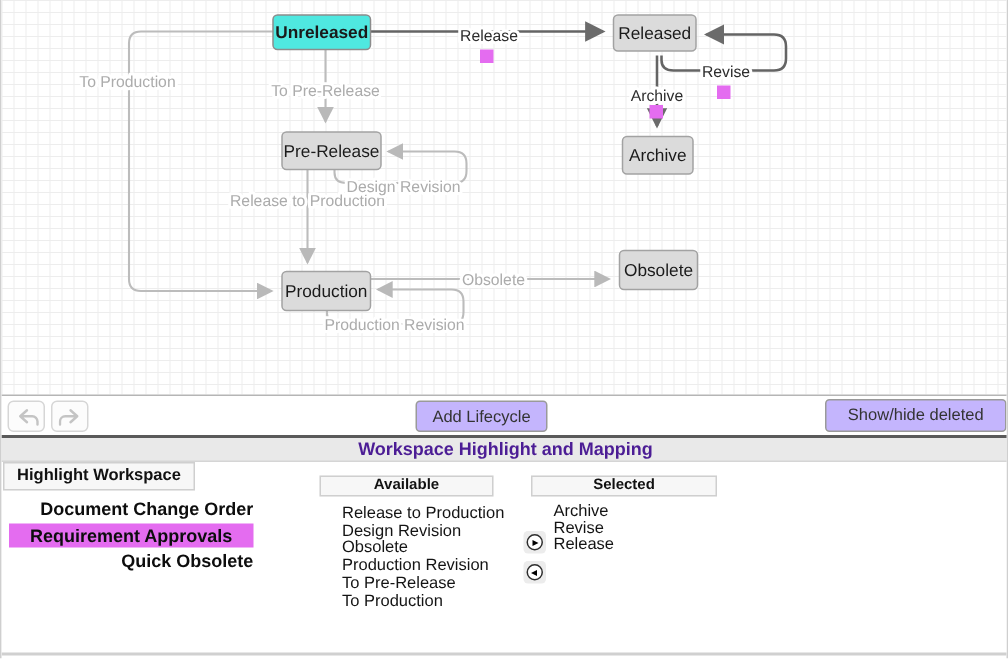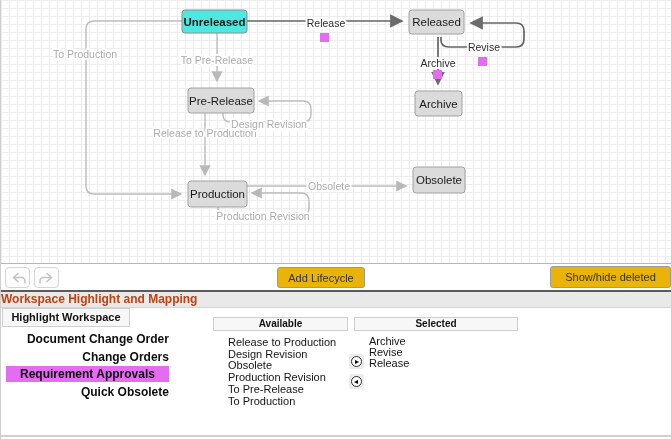--- a/index.html
+++ b/index.html
@@ -15,28 +15,28 @@
             background-size:8px 8px; }
   .canvas svg { position:absolute; left:0; top:0; font-family:inherit; }
 
   
   .toolbar { position:absolute; left:0; top:263px; width:672px; height:27px; background:#fff;
              border-top:1px solid #b5b5b5; box-sizing:border-box; }
   .icon-btn { position:absolute; top:3px; width:25px; height:21px; border:1px solid #d6d6d6;
               border-radius:4px; background:#fcfcfc; display:flex; align-items:center;
               justify-content:center; padding:0; cursor:pointer; }
   .icon-btn svg { display:block; }
-  .tb-btn { position:absolute; font-size:11px; color:#333; background:#eab308;
+  .tb-btn { position:absolute; font-size:11px; color:#333; background:#c4b5fd;
             border:1px solid #9a9a9a; border-radius:3px; text-align:center; padding:0; cursor:pointer;
             font-family:inherit; }
 
   
   .headerbar { position:absolute; left:0; top:290px; width:672px; height:18px; background:#e9e9e9;
                border-top:2px solid #5a5a5a; border-bottom:1px solid #d5d5d5; box-sizing:border-box;
-               font-weight:bold; font-size:12px; line-height:15px; color:#c2410c; }
+               text-align:center; font-weight:bold; font-size:12px; line-height:15px; color:#4c1d95; }
 
   
   .mapping { position:absolute; left:0; top:308px; width:672px; height:129px; background:#fff;
              border-bottom:2px solid #d0d0d0; box-sizing:border-box; }
   .hw-header { position:absolute; left:1px; top:0; width:128px; height:19px; background:#f7f7f7;
                border:1px solid #cfcfcf; box-sizing:border-box; font-size:11px; font-weight:bold;
                text-align:center; line-height:17px; color:#111; }
   .hw-list { position:absolute; left:8px; top:23px; margin:0; padding:0; list-style:none;
              font-size:12px; font-weight:bold; color:#0d0d0d;text-align:right; }
   .hw-list li { line-height:17.6px; white-space:nowrap; cursor:pointer; }
@@ -127,36 +127,35 @@
     <button class="tb-btn" style="left:549px; top:2px; width:121px; height:22px;">Show/hide deleted</button>
   </div>
 
   <div class="headerbar">Workspace Highlight and Mapping</div>
 
   <div class="mapping">
 
     <div class="hw-header">Highlight Workspace</div>
     <ul class="hw-list">
       <li>Document Change Order</li>
-      <li>Change Orders</li>
       <li><span class="hl">Requirement Approvals</span></li>
       <li>Quick Obsolete</li>
     </ul>
 
-    <div class="col-header" style="left:212px; width:135px;">Available</div>
+    <div class="col-header" style="left:212px; width:116px;">Available</div>
     <ul class="plain-list avail-list">
       <li>Release to Production</li>
       <li>Design Revision</li>
       <li>Obsolete</li>
       <li>Production Revision</li>
       <li>To Pre-Release</li>
       <li>To Production</li>
     </ul>
 
-    <div class="col-header" style="left:353px; width:164px;">Selected</div>
+    <div class="col-header" style="left:353px; width:124px;">Selected</div>
     <ul class="plain-list sel-list">
       <li>Archive</li>
       <li>Revise</li>
       <li>Release</li>
     </ul>
 
     <button class="move-btn" style="left:348px; top:46px;">
       <span class="circle">
           <span class="tri-r"></span>
         </span>

